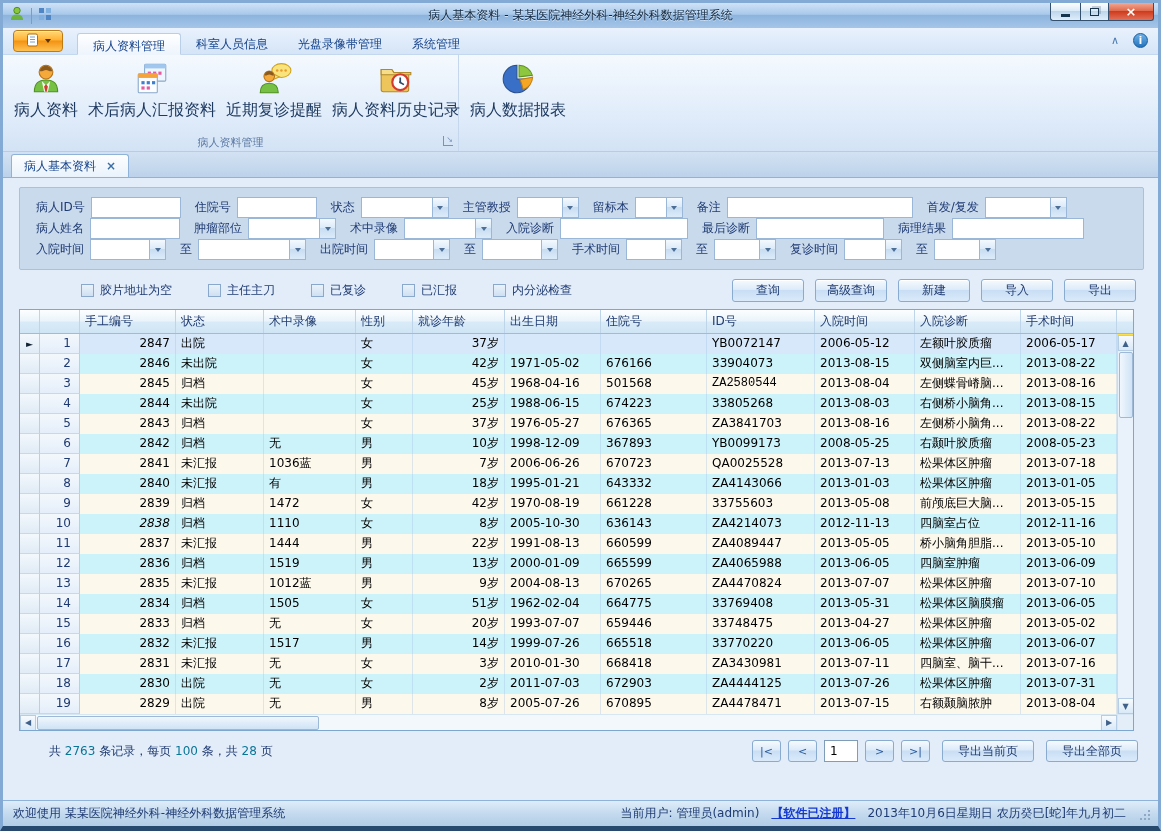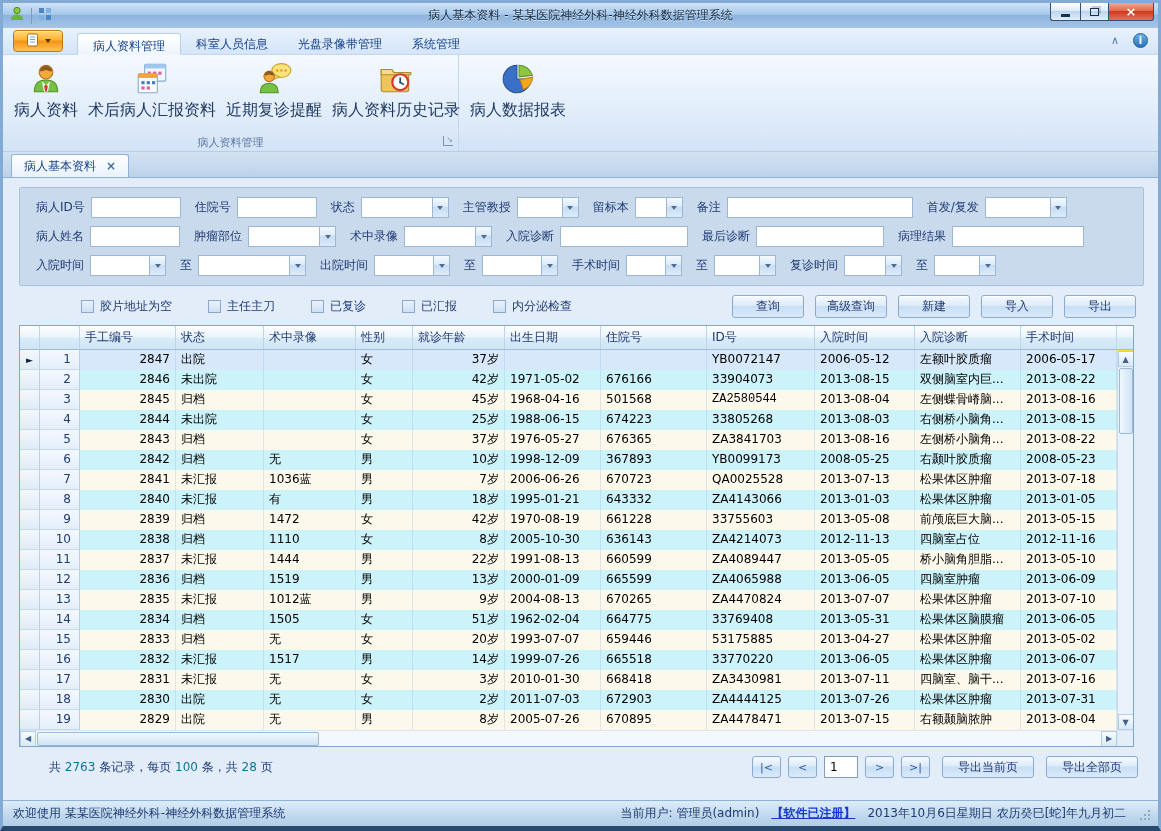--- a/index.html
+++ b/index.html
@@ -229,21 +229,21 @@
   <div class="doc-tabs">
     <div class="dtab">
       <span>病人基本资料</span>
       <span class="x">×</span>
     </div>
   </div>
 
   <div class="content">
 
     <div class="filter-panel">
-      <div style="display:flex;flex-direction:column;gap:8px;">
+      <div style="display:flex;flex-direction:column;">
           <div class="f-row">
             <span class="f-field">
               <span class="f-label">病人ID号</span>
               <div class="f-input" style="width: 90px;"></div>
             </span>
             <span class="f-field">
               <span class="f-label">住院号</span>
               <div class="f-input" style="width: 80px;"></div>
             </span>
             <span class="f-field">
@@ -566,21 +566,21 @@
             <div class="g-cell" style="width: 96px; text-align: left;">1970-08-19</div>
             <div class="g-cell" style="width: 106px; text-align: left;">661228</div>
             <div class="g-cell" style="width: 108px; text-align: left;">33755603</div>
             <div class="g-cell" style="width: 100px; text-align: left;">2013-05-08</div>
             <div class="g-cell" style="width: 106px; text-align: left;">前颅底巨大脑...</div>
             <div class="g-cell" style="width: 96px; text-align: left;">2013-05-15</div>
           </div>
           <div class="g-row row-cyan">
             <div class="g-cell sel"></div>
             <div class="g-cell num">10</div>
-            <div class="g-cell" style="width: 96px; text-align: right;">2838</div>
+            <div class="g-cell" style="width: 96px; text-align: right; font-style: italic;">2838</div>
             <div class="g-cell" style="width: 88px; text-align: left;">归档</div>
             <div class="g-cell" style="width: 92px; text-align: left;">1110</div>
             <div class="g-cell" style="width: 57px; text-align: left;">女</div>
             <div class="g-cell" style="width: 92px; text-align: right;">8岁</div>
             <div class="g-cell" style="width: 96px; text-align: left;">2005-10-30</div>
             <div class="g-cell" style="width: 106px; text-align: left;">636143</div>
             <div class="g-cell" style="width: 108px; text-align: left;">ZA4214073</div>
             <div class="g-cell" style="width: 100px; text-align: left;">2012-11-13</div>
             <div class="g-cell" style="width: 106px; text-align: left;">四脑室占位</div>
             <div class="g-cell" style="width: 96px; text-align: left;">2012-11-16</div>
@@ -648,21 +648,21 @@
           <div class="g-row row-cream">
             <div class="g-cell sel"></div>
             <div class="g-cell num">15</div>
             <div class="g-cell" style="width: 96px; text-align: right;">2833</div>
             <div class="g-cell" style="width: 88px; text-align: left;">归档</div>
             <div class="g-cell" style="width: 92px; text-align: left;">无</div>
             <div class="g-cell" style="width: 57px; text-align: left;">女</div>
             <div class="g-cell" style="width: 92px; text-align: right;">20岁</div>
             <div class="g-cell" style="width: 96px; text-align: left;">1993-07-07</div>
             <div class="g-cell" style="width: 106px; text-align: left;">659446</div>
-            <div class="g-cell" style="width: 108px; text-align: left;">53175885</div>
+            <div class="g-cell" style="width: 108px; text-align: left;">33748475</div>
             <div class="g-cell" style="width: 100px; text-align: left;">2013-04-27</div>
             <div class="g-cell" style="width: 106px; text-align: left;">松果体区肿瘤</div>
             <div class="g-cell" style="width: 96px; text-align: left;">2013-05-02</div>
           </div>
           <div class="g-row row-cyan">
             <div class="g-cell sel"></div>
             <div class="g-cell num">16</div>
             <div class="g-cell" style="width: 96px; text-align: right;">2832</div>
             <div class="g-cell" style="width: 88px; text-align: left;">未汇报</div>
             <div class="g-cell" style="width: 92px; text-align: left;">1517</div>

